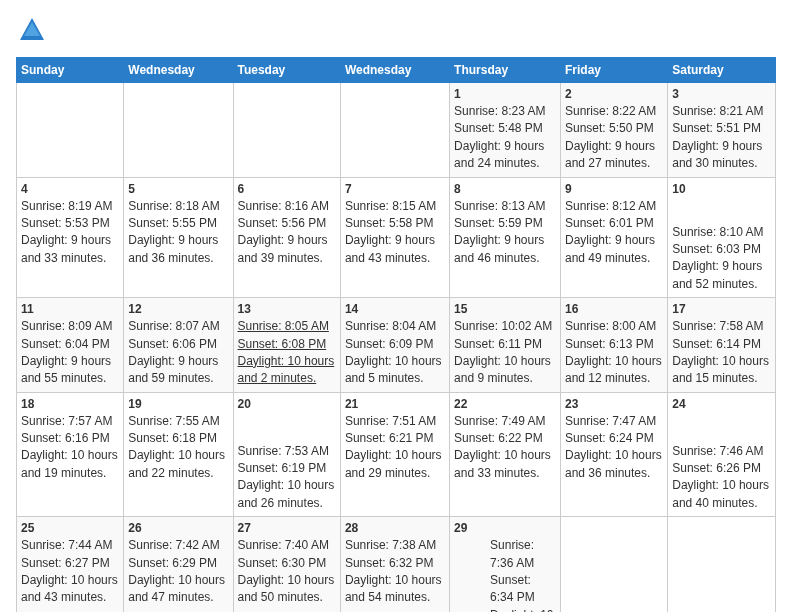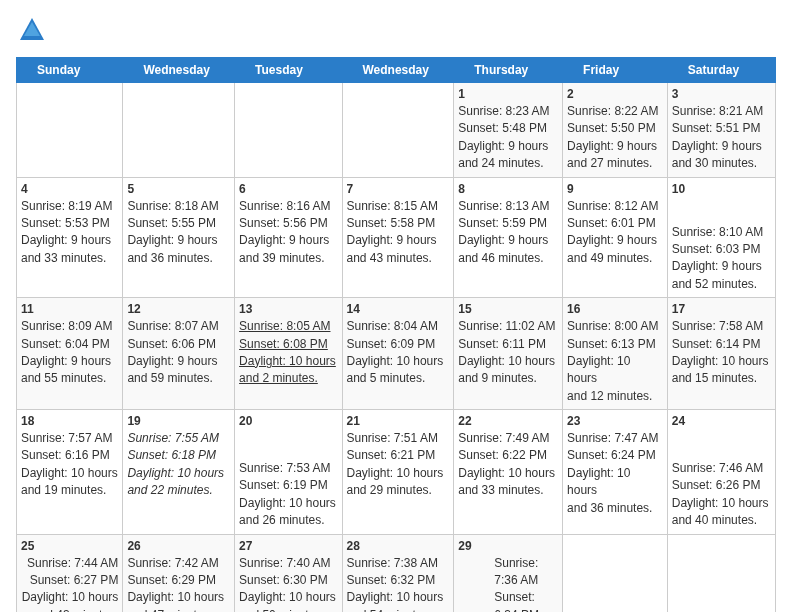--- a/index.html
+++ b/index.html
@@ -49,21 +49,21 @@
       margin-top: 2px;
     }
     .calendar {
       width: 100%;
       border-collapse: collapse;
       font-size: 11px;
     }
     .calendar thead th {
       background-color: #2a7dc9;
       color: #fff;
-      padding: 5px 20px;
+      padding: 5px 4px;
       text-align: left;
       font-size: 12px;
       font-weight: bold;
       border: 1px solid #2a7dc9;
     }
     .calendar tbody td {
       border: 1px solid #ccc;
       vertical-align: top;
       padding: 4px 4px;
       width: 113px;
@@ -228,21 +228,21 @@
         </td>
         <td>
           <span class="day-number">14</span>
           <div class="day-info" style="white-space: pre-line;">Sunrise: 8:04 AM
 Sunset: 6:09 PM
 Daylight: 10 hours
 and 5 minutes.</div>
         </td>
         <td>
           <span class="day-number">15</span>
-          <div class="day-info" style="white-space: pre-line;">Sunrise: 11:02 AM
+          <div class="day-info" style="white-space: pre-line;">Sunrise: 10:02 AM
 Sunset: 6:11 PM
 Daylight: 10 hours
 and 9 minutes.</div>
         </td>
         <td>
           <span class="day-number">16</span>
           <div class="day-info" style="white-space: pre-line;">Sunrise: 8:00 AM
 Sunset: 6:13 PM
 Daylight: 10 hours
 and 12 minutes.</div>
@@ -258,21 +258,21 @@
       <tr>
         <td>
           <span class="day-number">18</span>
           <div class="day-info" style="white-space: pre-line;">Sunrise: 7:57 AM
 Sunset: 6:16 PM
 Daylight: 10 hours
 and 19 minutes.</div>
         </td>
         <td>
           <span class="day-number">19</span>
-          <div class="day-info" style="white-space: pre-line; font-style: italic;">Sunrise: 7:55 AM
+          <div class="day-info" style="white-space: pre-line;">Sunrise: 7:55 AM
 Sunset: 6:18 PM
 Daylight: 10 hours
 and 22 minutes.</div>
         </td>
         <td>
           <span class="day-number">20</span>
           <div class="day-info" style="white-space: pre-line; margin-top: 32px;">Sunrise: 7:53 AM
 Sunset: 6:19 PM
 Daylight: 10 hours
 and 26 minutes.</div>
@@ -302,21 +302,21 @@
           <span class="day-number">24</span>
           <div class="day-info" style="white-space: pre-line; margin-top: 32px;">Sunrise: 7:46 AM
 Sunset: 6:26 PM
 Daylight: 10 hours
 and 40 minutes.</div>
         </td>
       </tr>
       <tr>
         <td>
           <span class="day-number">25</span>
-          <div class="day-info" style="white-space: pre-line; text-align: right;">Sunrise: 7:44 AM
+          <div class="day-info" style="white-space: pre-line;">Sunrise: 7:44 AM
 Sunset: 6:27 PM
 Daylight: 10 hours
 and 43 minutes.</div>
         </td>
         <td>
           <span class="day-number">26</span>
           <div class="day-info" style="white-space: pre-line;">Sunrise: 7:42 AM
 Sunset: 6:29 PM
 Daylight: 10 hours
 and 47 minutes.</div>

